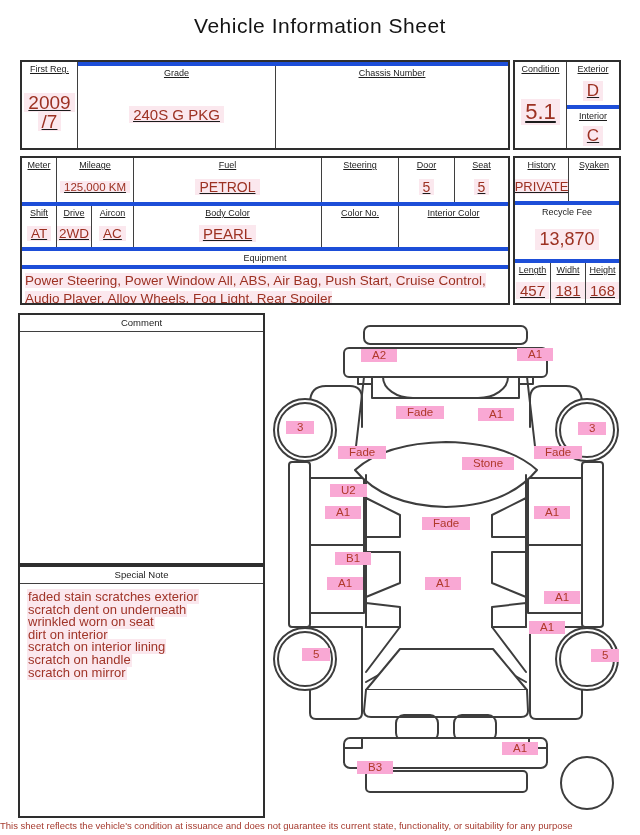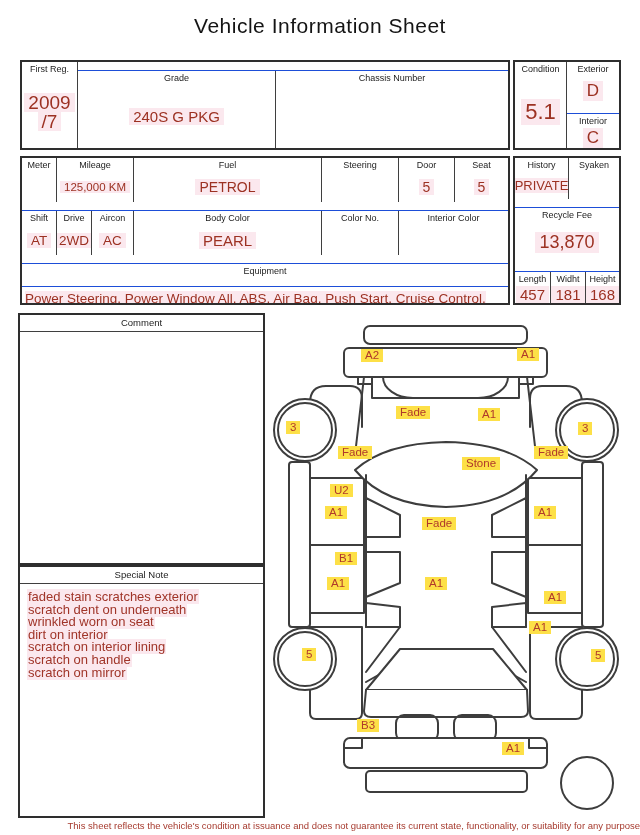--- a/index.html
+++ b/index.html
@@ -1,45 +1,45 @@
 <!DOCTYPE html>
 <html><head>
 <meta charset="utf-8">
 <style>
   html,body{margin:0;padding:0;background:#fff;}
   .sheet{position:relative;width:640px;height:835px;background:#fff;overflow:hidden;
          font-family:"Liberation Sans","DejaVu Sans",sans-serif;color:#1c1c1c;}
   .title{position:absolute;left:0;top:14px;width:640px;text-align:center;
          font-size:21px;letter-spacing:.5px;color:#141414;}
   .box{position:absolute;border:2px solid #2e2e2e;background:#fff;box-sizing:border-box;}
-  .r{display:flex;box-sizing:border-box;}
+  .r{display:flex;box-sizing:border-box;text-decoration:underline;}
   .c{display:flex;flex-direction:column;box-sizing:border-box;overflow:hidden;}
   .bl{border-left:1px solid #3f3f3f;}
-  .bt{border-top:1px solid #1d4ed8;margin-top:8px;}
+  .bt{border-top:4px solid #1d4ed8;}
   .hdr{font-size:9px;line-height:14px;height:14px;text-align:center;color:#1c1c1c;
        white-space:nowrap;overflow:hidden;flex:none;}
   .val{flex:1;display:flex;align-items:center;justify-content:center;overflow:hidden;}
   .v{color:#9c3122;background:#fbe8ee;padding:0 4px;white-space:nowrap;}
   .v:empty{background:none;padding:0;}
   .f22{font-size:22px}.f19{font-size:19px}.f18{font-size:18px}.f17{font-size:17px}
   .f15{font-size:15px}.f14{font-size:14px}.f135{font-size:13.5px}.f12{font-size:11.5px}.f11{font-size:13px}
   .firstreg .val{flex-direction:column;line-height:1.02;}
   .equip{flex:1;padding:2px 3px;text-align:left;overflow:hidden;}
   .equip .ev{color:#9c3122;background:#fbe8ee;font-size:13.5px;line-height:13.5px;
         -webkit-box-decoration-break:clone;box-decoration-break:clone;}
   .panel-hdr{height:16px;line-height:16px;font-size:9.5px;text-align:center;
         border-bottom:1px solid #3f3f3f;flex:none;}
   .notes{flex:1;padding:7px 0 0 7px;text-align:left;}
   .note-line{font-size:13px;line-height:12.6px;white-space:nowrap;}
   .note-line span{color:#a03529;background:#fbe8ee;padding:0 1px;}
   .diagram{position:absolute;left:270px;top:315px;width:362px;height:505px;}
   .diagram svg{position:absolute;left:0;top:0;}
   .dlabel{position:absolute;font-size:11.5px;line-height:13px;color:#b0392b;
-        background:#fde047;padding:0 4px;white-space:nowrap;}
-  .footer{position:absolute;left:0;top:820px;width:640px;text-align:right;
+        background:#f9a8d4;padding:0 11px;white-space:nowrap;}
+  .footer{position:absolute;left:0;top:820px;width:640px;text-align:left;
         font-size:9.5px;color:#a63b2f;}
   .sk{stroke:#3d3d3d;stroke-width:2;fill:none;stroke-linecap:round;stroke-linejoin:round;}
   .wf{fill:#ffffff;}
 </style>
 </head>
 <body>
 
 <div class="sheet">
 
   <div class="title">Vehicle Information Sheet</div>
@@ -301,20 +301,20 @@
         <span class="dlabel" style="left: 55px; top: 191px;"><span>A1</span></span>
         <span class="dlabel" style="left: 264px; top: 191px;"><span>A1</span></span>
         <span class="dlabel" style="left: 152px; top: 202px;"><span>Fade</span></span>
         <span class="dlabel" style="left: 65px; top: 237px;"><span>B1</span></span>
         <span class="dlabel" style="left: 57px; top: 262px;"><span>A1</span></span>
         <span class="dlabel" style="left: 155px; top: 262px;"><span>A1</span></span>
         <span class="dlabel" style="left: 274px; top: 276px;"><span>A1</span></span>
         <span class="dlabel" style="left: 259px; top: 306px;"><span>A1</span></span>
         <span class="dlabel" style="left: 32px; top: 333px;"><span>5</span></span>
         <span class="dlabel" style="left: 321px; top: 334px;"><span>5</span></span>
-        <span class="dlabel" style="left: 87px; top: 404px;"><span>B3</span></span>
+        <span class="dlabel" style="left: 87px; top: 446px;"><span>B3</span></span>
         <span class="dlabel" style="left: 232px; top: 427px;"><span>A1</span></span>
       </div>
   </div>
 
   <div class="footer">This sheet reflects the vehicle's condition at issuance and does not guarantee its current state, functionality, or suitability for any purpose</div>
 
 </div>
 
 </body></html>

